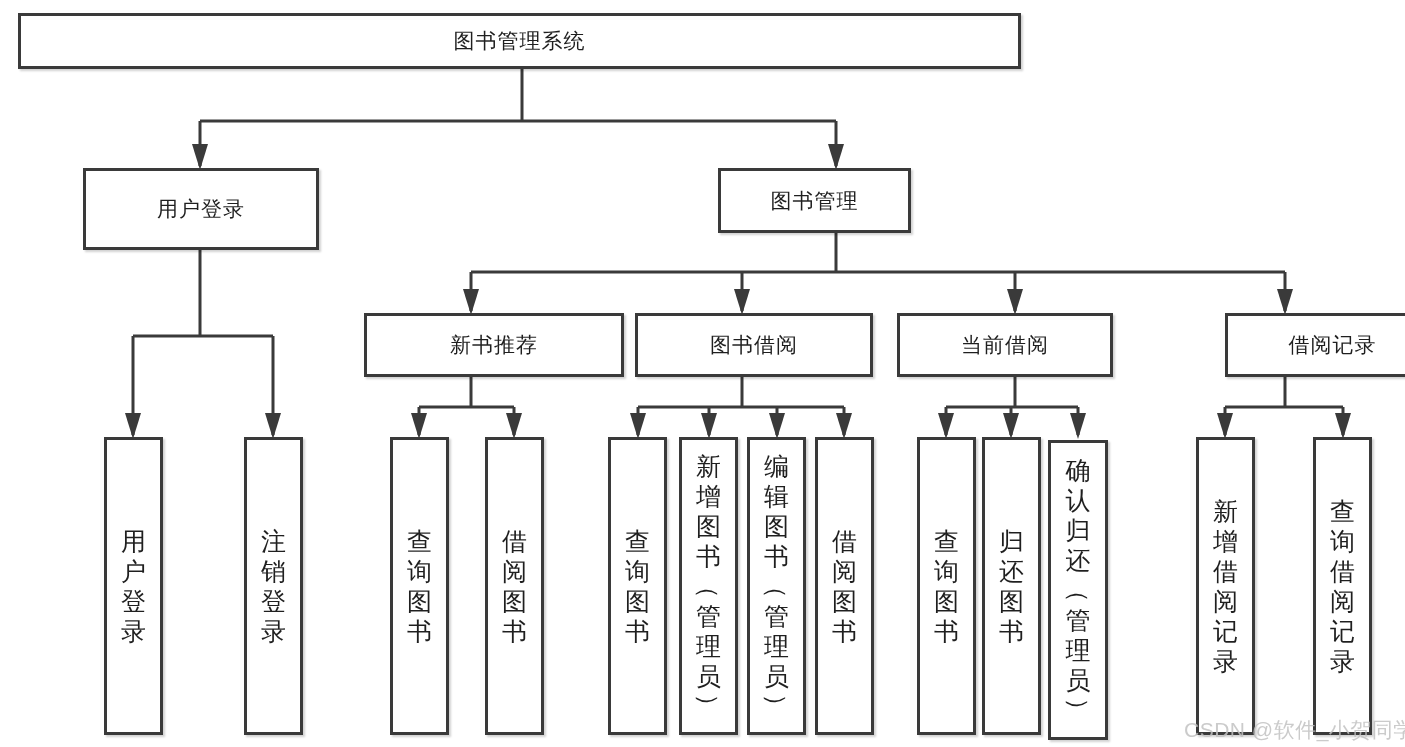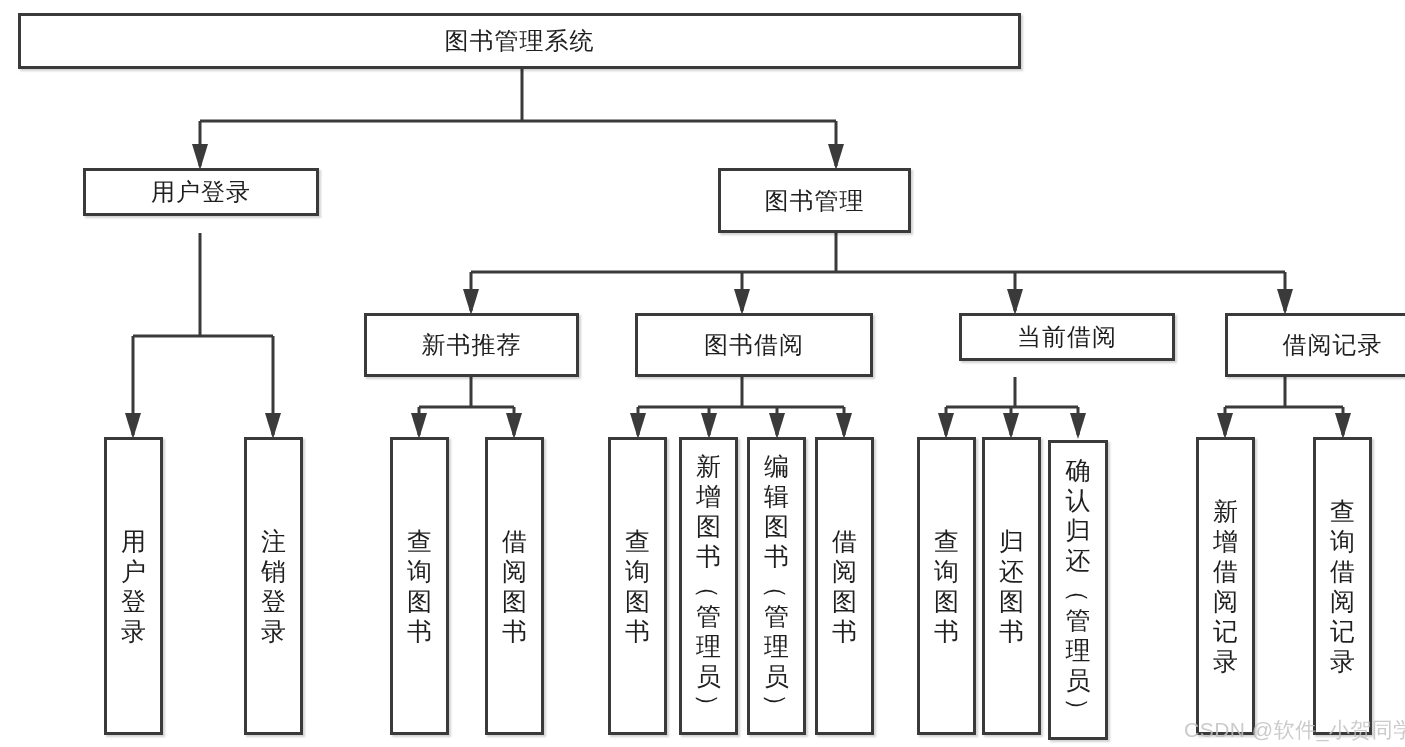--- a/index.html
+++ b/index.html
@@ -21,21 +21,21 @@
   .arrowhead{fill:var(--line);stroke:none;}
   .box{
     position:absolute;
     box-sizing:border-box;
     background:#fff;
     border:3px solid var(--line);
     box-shadow:2px 2px 2px rgba(0,0,0,0.18);
     display:flex;align-items:center;justify-content:center;
     color:var(--text);
   }
-  .box.h{font-size:24px;letter-spacing:1px;}
+  .box.h{font-size:21px;letter-spacing:1px;}
   .box.leaf{font-size:25px;}
   .vtext{display:flex;flex-direction:column;align-items:center;justify-content:center;width:100%;}
   .vchar{display:block;height:30px;line-height:30px;text-align:center;}
   .vchar.rot{transform:rotate(90deg);}
   .watermark{
     position:absolute;
     left:1184px;top:716px;
     font-size:21px;
     color:var(--wm);
     opacity:0.85;
@@ -81,34 +81,34 @@
 
     <path class="connector" d="M1285 377 V407 M1225 407 H1343 M1225 407 V435 M1343 407 V435"></path>
     <path class="arrowhead" d="M1217 413 L1233 413 L1225 439 Z"></path>
     <path class="arrowhead" d="M1335 413 L1351 413 L1343 439 Z"></path>
   </svg>
 
   <div class="box h" style="left:18px;top:13px;width:1003px;height:56px">
     <span>图书管理系统</span>
   </div>
 
-  <div class="box h" style="left:83px;top:168px;width:236px;height:48px">
+  <div class="box h" style="left:83px;top:168px;width:236px;height:82px">
     <span>用户登录</span>
   </div>
   <div class="box h" style="left:718px;top:168px;width:193px;height:65px">
     <span>图书管理</span>
   </div>
 
-  <div class="box h" style="left:364px;top:313px;width:215px;height:64px">
+  <div class="box h" style="left:364px;top:313px;width:260px;height:64px">
     <span>新书推荐</span>
   </div>
   <div class="box h" style="left:635px;top:313px;width:238px;height:64px">
     <span>图书借阅</span>
   </div>
-  <div class="box h" style="left:959px;top:313px;width:216px;height:48px">
+  <div class="box h" style="left:897px;top:313px;width:216px;height:64px">
     <span>当前借阅</span>
   </div>
   <div class="box h" style="left:1225px;top:313px;width:215px;height:64px">
     <span>借阅记录</span>
   </div>
 
   <div class="box leaf" style="left:104px;top:437px;width:59px;height:298px">
     <div class="vtext">
         <span class="vchar">用</span>
         <span class="vchar">户</span>

